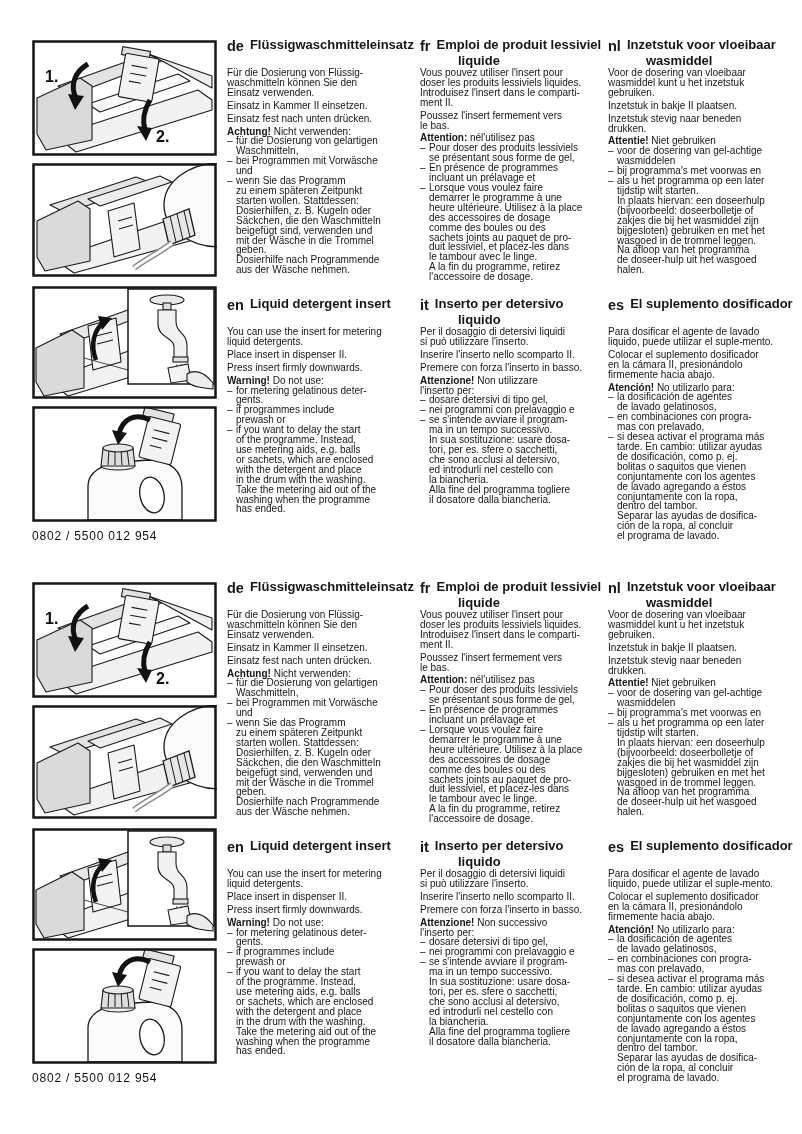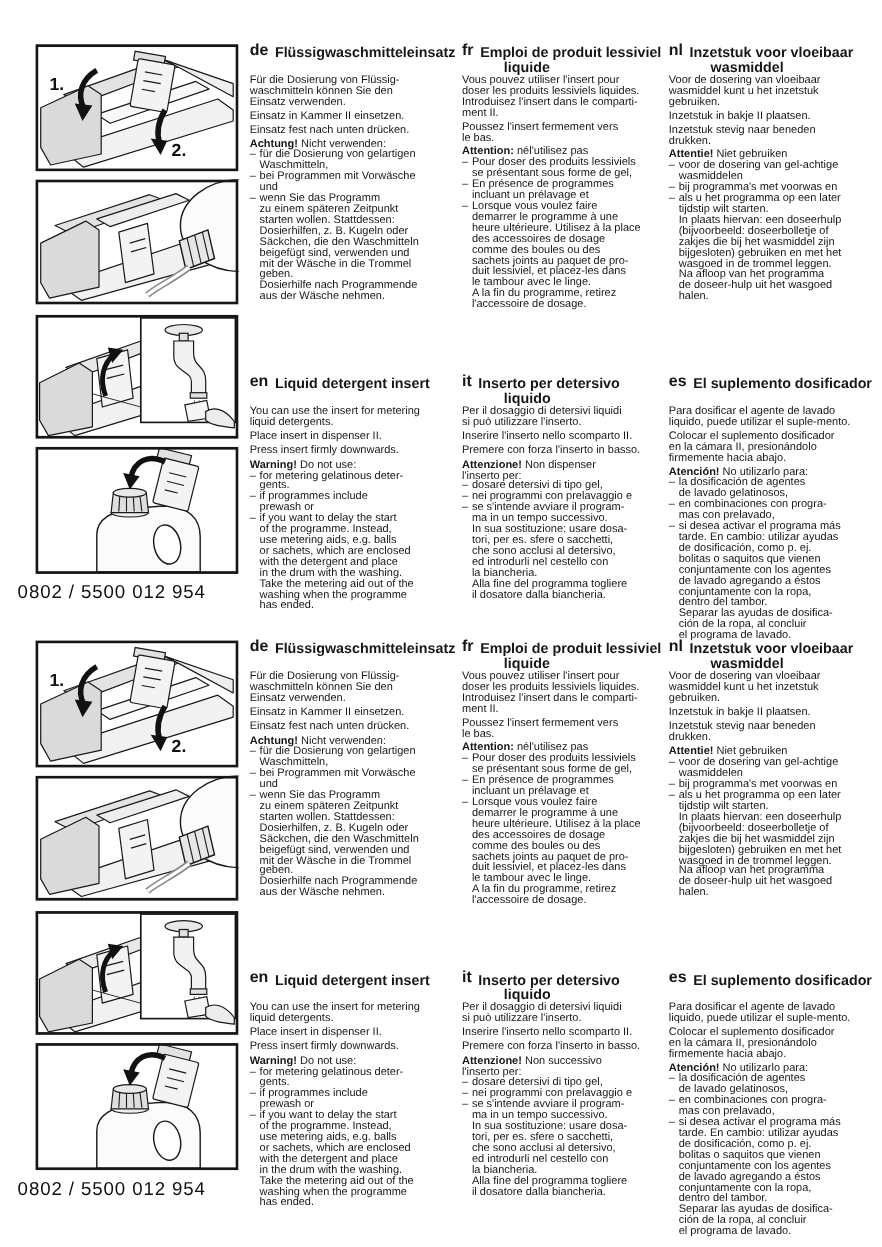--- a/index.html
+++ b/index.html
@@ -14,39 +14,39 @@
 
   .fig{position:absolute;left:32px;}
   .fig svg{display:block;}
   .f1{top:40px;}.f2{top:163px;}.f3{top:286px;}.f4{top:406px;}
 
   .col{position:absolute;}
   .c1{left:227px;width:175px;}
   .c2{left:420px;width:186px;}
   .c3{left:608px;width:200px;}
   .r1{top:38px;}
-  .r2{top:297px;margin-top:42px;}
+  .r2{top:297px;}
 
   .sec-head{height:30px;}
-  .h1{display:flex;align-items:flex-end;}
+  .h1{display:flex;align-items:flex-start;}
   .lang{font-size:14.5px;font-weight:700;margin-right:6px;}
   .title{font-size:13px;font-weight:700;line-height:13px;}
   .h2{padding-left:38px;}
   .h2:empty{display:none;}
 
   .sec-body{font-size:10px;line-height:9.9px;}
   .pre{white-space:pre-line;}
   .sec-body p{margin:0 0 3px 0;}
   .sec-body p:empty{display:none;margin:0;}
   .warn{margin:0;}
   .bullet{display:flex;}
   .dash{width:9px;flex:none;}
   .btext{flex:1;}
 
-  .footer{position:absolute;left:16px;top:529px;font-size:17px;letter-spacing:0.8px;color:#111;}
+  .footer{position:absolute;left:32px;top:529px;font-size:12px;letter-spacing:0.8px;color:#111;}
 </style>
 </head>
 <body>
 
 <div class="sheet first">
 
   <div class="fig f1">
     <svg width="185" height="116" viewBox="0 0 185 116">
       <g stroke="#1a1a1a" stroke-width="1.1" stroke-linejoin="round">
         <polygon points="26,46 116,14 132,20 42,54" fill="#e3e3e3"></polygon>
@@ -333,21 +333,21 @@
           <span class="lang">it</span>
           <span class="title">Inserto per detersivo</span>
         </div>
       <div class="h2 title">liquido</div>
     </div>
     <div class="sec-body">
       <p class="pre">Per il dosaggio di detersivi liquidi
 si può utilizzare l'inserto.</p>
       <p class="pre">Inserire l'inserto nello scomparto II.</p>
       <p class="pre">Premere con forza l'inserto in basso.</p>
-      <div class="warn"><b>Attenzione!</b><span class="pre"> Non dispenser
+      <div class="warn"><b>Attenzione!</b><span class="pre"> Non utilizzare
 l'inserto per:</span></div>
       <div class="bullet">
           <span class="dash">–</span>
           <span class="btext pre">dosare detersivi di tipo gel,</span>
         </div>
       <div class="bullet">
           <span class="dash">–</span>
           <span class="btext pre">nei programmi con prelavaggio e</span>
         </div>
       <div class="bullet">

